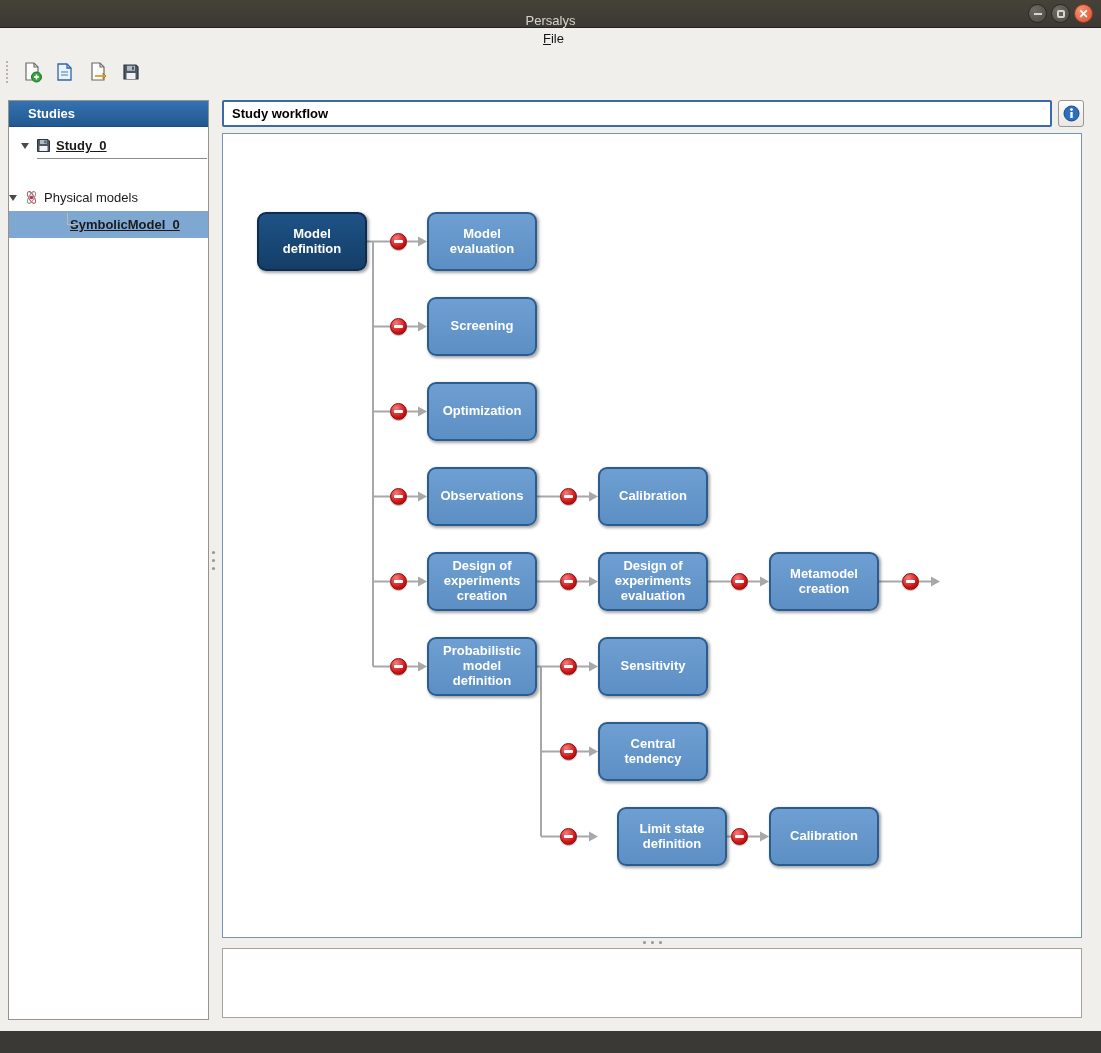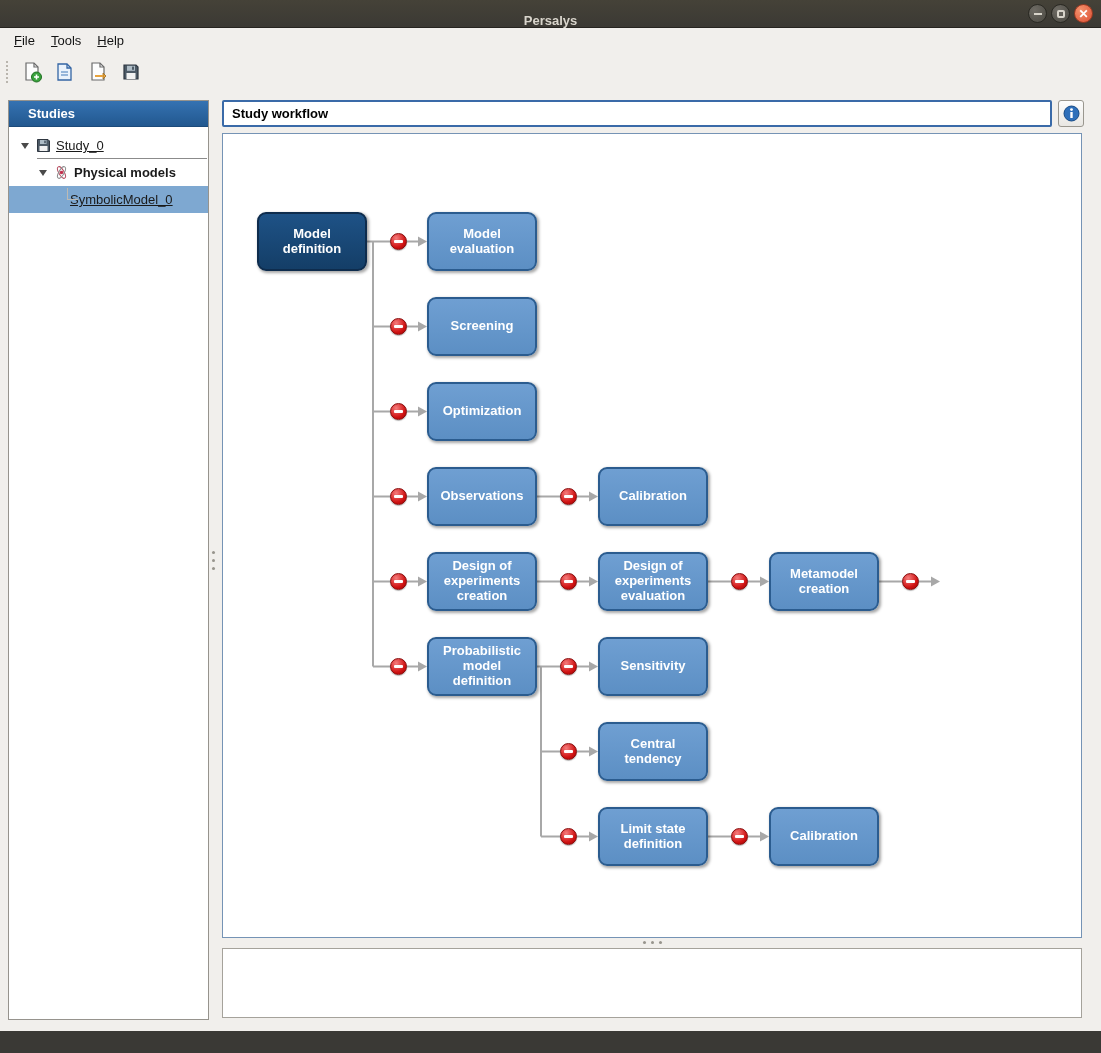--- a/index.html
+++ b/index.html
@@ -13,38 +13,38 @@
     overflow: hidden;
   }
 
   
   .titlebar {
     position:absolute; left:0; top:0; width:1101px; height:28px;
     background: linear-gradient(180deg,#454238,#3b3934);
     border-bottom:1px solid #262420;
     display:flex; align-items:center; justify-content:center;
   }
-  .titlebar .title { color:#d9d5cc; font-weight:bold; font-size:13px;margin-top:14px; }
+  .titlebar .title { color:#d9d5cc; font-weight:normal; font-size:13px;margin-top:14px; }
   .win-controls { position:absolute; right:8px; top:4px; display:flex; gap:4px; }
   .win-btn {
     width:19px; height:19px; border-radius:50%;
     background: radial-gradient(circle at 32% 30%, #6e6b64, #4b4942);
     border:1px solid #2a2923;
     display:flex; align-items:center; justify-content:center;
     cursor:pointer;
   }
   .win-btn.close { background: radial-gradient(circle at 32% 30%, #f4926d, #dd4f33); border-color:#9c3category; border-color:#9c3a22; }
   .glyph-min { width:8px; height:2px; background:#d8d4ca; }
   .glyph-max { width:8px; height:8px; border:2px solid #d8d4ca; border-radius:2px; }
   .glyph-close { color:#fff; font-size:12px; line-height:1; font-weight:bold; }
 
   
   .menubar {
     position:absolute; left:0; top:28px; width:1101px; height:25px;
-    background:#f1efec; display:flex; align-items:center; padding-left:6px;
+    background:#f1efec; display:flex; align-items:center; padding-left:6px;flex-direction:column;
   }
   .menu-item { display:inline-block; padding:3px 8px; cursor:pointer; color:#141414; }
   .menu-item span { display:inline-block; }
   .menu-item span::first-letter { text-decoration: underline; }
 
   
   .toolbar {
     position:absolute; left:0; top:53px; width:1101px; height:38px;
     background:#f1efec; display:flex; align-items:center; padding-left:6px;
   }
@@ -62,31 +62,31 @@
   .sidebar {
     position:absolute; left:8px; top:100px; width:201px; height:920px;
     background:#fff; border:1px solid #96938d;
   }
   .sidebar-header {
     height:26px; background:linear-gradient(180deg,#3572b2,#22588f);
     color:#fff; font-weight:bold; display:flex; align-items:center;
     padding-left:19px; border-bottom:1px solid #1c4a7a;
   }
   .tree { position:relative; padding-top:5px; }
-  .tree-row { position:relative; height:27px; display:flex; align-items:center; cursor:pointer; }
+  .tree-row { position:relative; height:27px; display:flex; align-items:center; cursor:pointer;font-weight:bold; }
   .tree-row .expander {
     width:0; height:0; border-left:4.5px solid transparent; border-right:4.5px solid transparent;
     border-top:6px solid #4a4a4a; margin-right:6px; cursor:pointer;
   }
   .row-study { padding-left:12px; }
   .row-study::after {
     content:''; position:absolute; left:28px; right:1px; bottom:0;
     border-bottom:1px solid #8b8b8b;
   }
-  .row-physical { padding-left:30px; font-weight:bold; }
+  .row-physical { font-weight:normal;margin-top:25px; }
   .row-symbolic { padding-left:56px; background:#7ea8d1; }
   .tree-label { margin-left:5px; }
   .tree-label.underline { text-decoration: underline; }
   .tree-icon { width:16px; height:16px; display:inline-flex; align-items:center; justify-content:center; }
   .branch {
     position:absolute; left:58px; top:2px; width:11px; height:12px;
     border-left:1px solid #bdbab4; border-bottom:1px solid #bdbab4;
   }
 
   
@@ -360,21 +360,21 @@
 model
 definition</span>
     </div>
   <div class="node" style="left:375px;top:588px">
       <span class="node-label">Central
 tendency</span>
     </div>
   <div class="node" style="left:375px;top:503px">
       <span class="node-label">Sensitivity</span>
     </div>
-  <div class="node" style="left:375px;top:673px">
+  <div class="node" style="left:394px;top:673px">
       <span class="node-label">Limit state
 definition</span>
     </div>
   <div class="node" style="left:546px;top:673px">
       <span class="node-label">Calibration</span>
     </div>
 </div>
 
 <div class="splitter-h"></div>
 

